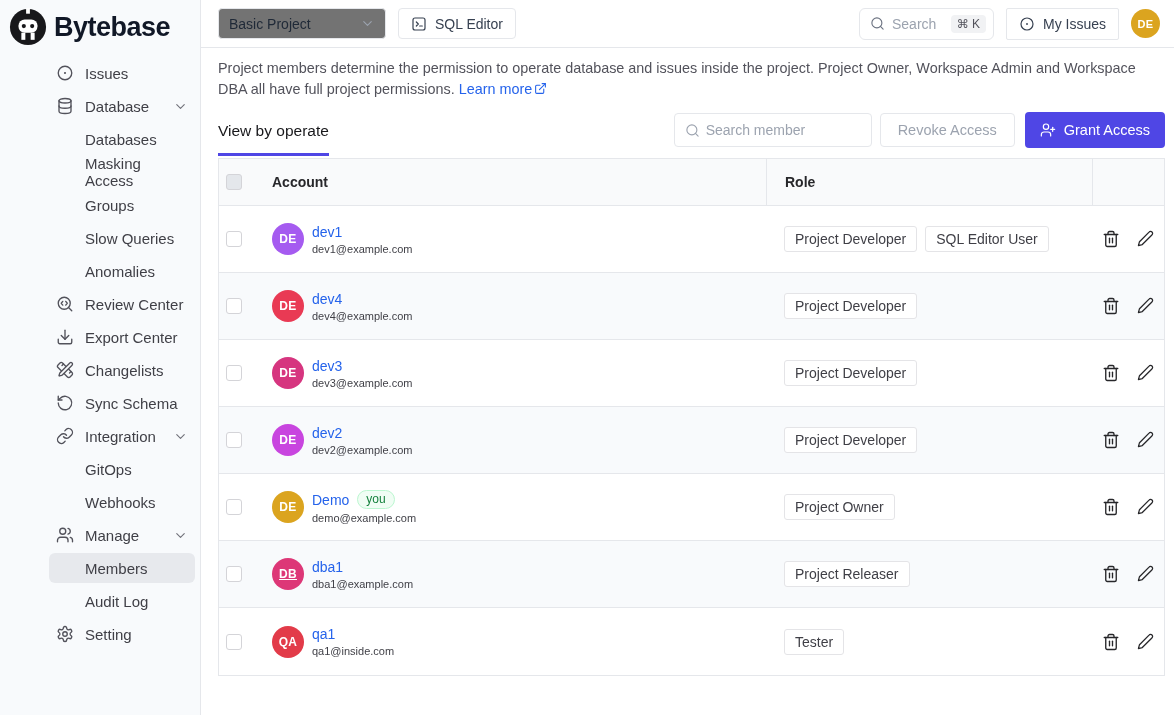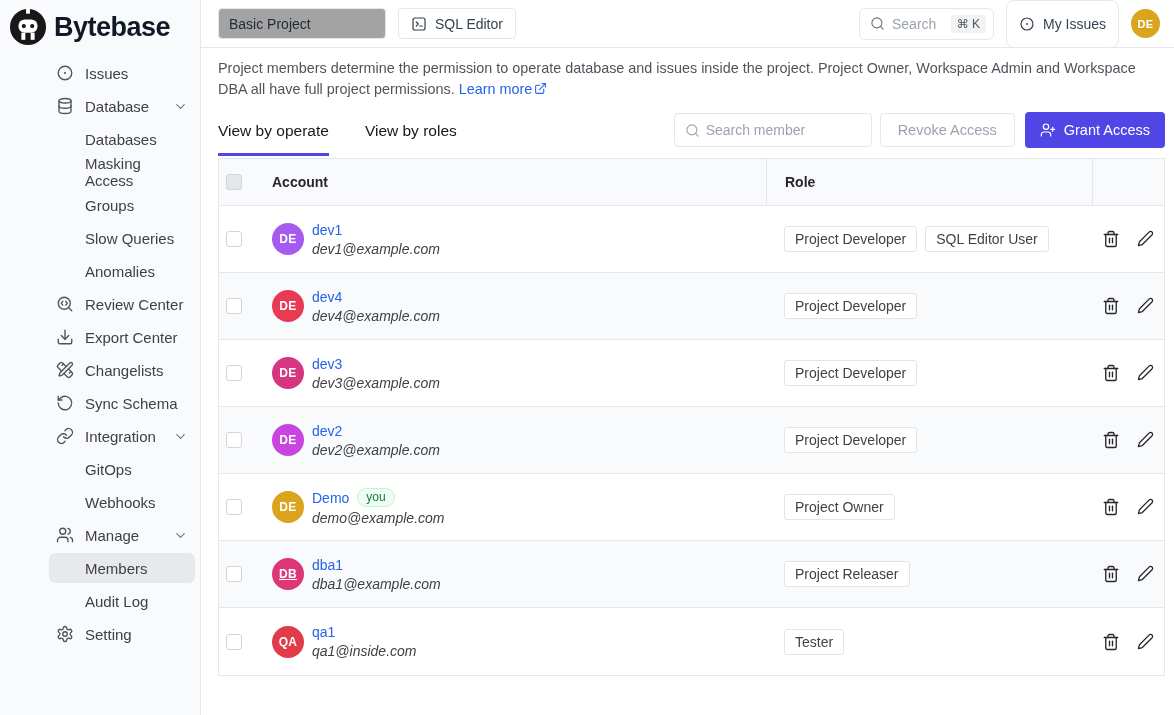--- a/index.html
+++ b/index.html
@@ -14,30 +14,30 @@
   .nav { padding:6px 5px 0 5px;margin-left:44px; }
   .nav-item { display:flex; align-items:center; height:30px; margin-bottom:3px; padding:0 7px; border-radius:6px; font-size:15px; color:#3f3f46; cursor:pointer; }
   .nav-item.sub { padding-left:36px; }
   .nav-item.active { background:#e7e9ed; }
   .nav-icon { width:18px; height:18px; margin-right:11px; color:#52525b; display:inline-flex; flex:none; }
   .nav-chevron { margin-left:auto; width:15px; height:15px; color:#71717a; display:inline-flex; }
   .icon { width:100%; height:100%; stroke:currentColor; fill:none; stroke-width:1.8; stroke-linecap:round; stroke-linejoin:round; }
 
   
   .topbar { position:absolute; left:201px; top:0; width:973px; height:48px; background:#fff; border-bottom:1px solid #e5e7eb; display:flex; align-items:center; padding:0 14px 0 17px; gap:12px; }
-  .select-box { width:168px; height:31px; border:1px solid #e5e7eb; border-radius:4px; display:flex; align-items:center; padding:0 10px; font-size:14px; color:#1f2937; background:#a3a3a3; cursor:pointer; }
+  .select-box { width:168px; height:31px; border:1px solid #e5e7eb; border-radius:4px; display:flex; align-items:center; padding:0 10px; font-size:14px; color:#1f2937; background:#737373; cursor:pointer; }
   .select-box .chev { margin-left:auto; width:15px; height:15px; color:#9ca3af; display:inline-flex; }
   .btn-plain { height:31px; border:1px solid #e5e7eb; border-radius:4px; background:#fff; display:flex; align-items:center; gap:8px; padding:0 12px; font-size:14px; color:#374151; cursor:pointer; }
   .btn-plain .bicon { width:16px; height:16px; display:inline-flex; color:#374151; }
   .top-right { margin-left:auto; display:flex; align-items:center; gap:12px; }
   .searchbar { width:135px; height:32px; border:1px solid #e5e7eb; border-radius:6px; display:flex; align-items:center; gap:7px; padding:0 7px 0 10px; cursor:pointer; background:#fff; }
   .searchbar .bicon { width:15px; height:15px; color:#6b7280; display:inline-flex; }
   .searchbar .ph { font-size:14px; color:#9ca3af; }
   .searchbar kbd { margin-left:auto; background:#f1f2f4; border-radius:4px; font-family:"Liberation Sans","DejaVu Sans",sans-serif; font-size:12px; color:#52525b; padding:2px 6px; }
-  .my-issues { height:48px; border-radius:8px; }
+  .my-issues { height:32px; border-radius:2px; }
   .avatar { width:29px; height:29px; border-radius:50%; color:#fff; font-size:11px; font-weight:700; display:flex; align-items:center; justify-content:center; cursor:pointer; letter-spacing:0.3px; }
 
   
   .content { position:absolute; left:201px; top:48px; width:973px; height:667px; padding:10px 10px 0 17px; }
   .desc { width:947px; font-size:14.4px; line-height:21px; color:#52525b; }
   .learn-more { color:#2563eb; text-decoration:none; cursor:pointer; white-space:nowrap; }
   .ext-icon { display:inline-flex; width:13px; height:13px; vertical-align:-1px; margin-left:2px; color:#2563eb; }
 
   .tabs-row { margin-top:12px; display:flex; width:947px; }
   .tabs { display:flex; gap:36px; align-self:flex-end; }
@@ -63,21 +63,21 @@
   .checkbox { width:16px; height:16px; border:1px solid #d4d4d8; border-radius:3px; background:#fff; cursor:pointer; }
   .checkbox.all { background:#e4e7eb; }
   .trow { display:flex; height:67px; align-items:center; background:#fff; border-bottom:1px solid #e5e7eb; }
   .trow:last-child { border-bottom:none; }
   .trow.alt { background:#f8fafc; }
   .u-avatar { width:32px; height:32px; border-radius:50%; color:#fff; font-size:12px; font-weight:700; display:flex; align-items:center; justify-content:center; flex:none; letter-spacing:0.3px; }
   .u-meta { margin-left:8px; display:flex; flex-direction:column; gap:3px; }
   .u-nameline { display:flex; align-items:center; gap:8px; }
   .u-name { font-size:14px; color:#2563eb; text-decoration:none; cursor:pointer; }
   .you-badge { font-size:12px; color:#15803d; background:#f0fdf4; border:1px solid #bbf7d0; border-radius:999px; padding:1px 8px; line-height:15px; }
-  .u-email { font-size:14px; color:#3f3f46;font-style:italic; }
+  .u-email { font-size:11px; color:#3f3f46; }
   .chip { border:1px solid #e4e4e7; background:#fff; border-radius:3px; padding:4px 10px; font-size:14px; color:#3f3f46; white-space:nowrap; }
   .act-btn { width:18px; height:18px; display:inline-flex; color:#27272a; background:none; border:none; cursor:pointer; padding:0; }
 </style>
 </head>
 <body>
 
 <svg width="0" height="0" style="position:absolute">
   <defs>
     <symbol id="i-circle-dot" viewBox="0 0 24 24">
         <circle cx="12" cy="12" r="9"></circle>
@@ -345,21 +345,20 @@
       <a class="learn-more"><span>Learn more</span><span class="ext-icon">
             <svg class="icon" style="stroke-width:2">
               <use href="#i-external-link"></use>
             </svg>
           </span></a>
     </p>
 
     <div class="tabs-row">
       <div class="tabs">
         <div class="tab active">View by operate</div>
-        <div class="tab">View by roles</div>
       </div>
       <div class="tools">
         <div class="member-search">
           <span class="bicon">
               <svg class="icon">
                 <use href="#i-search"></use>
               </svg>
             </span>
           <input type="text" placeholder="Search member" style="">
         </div>

